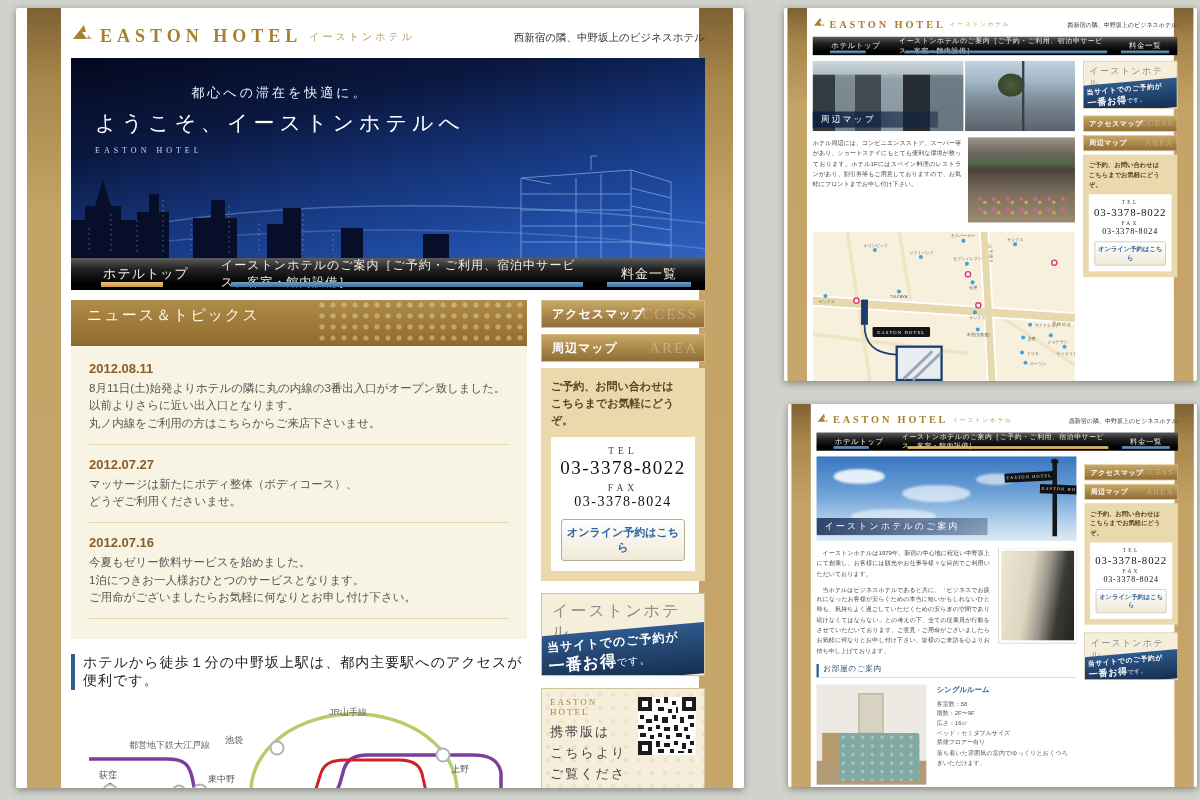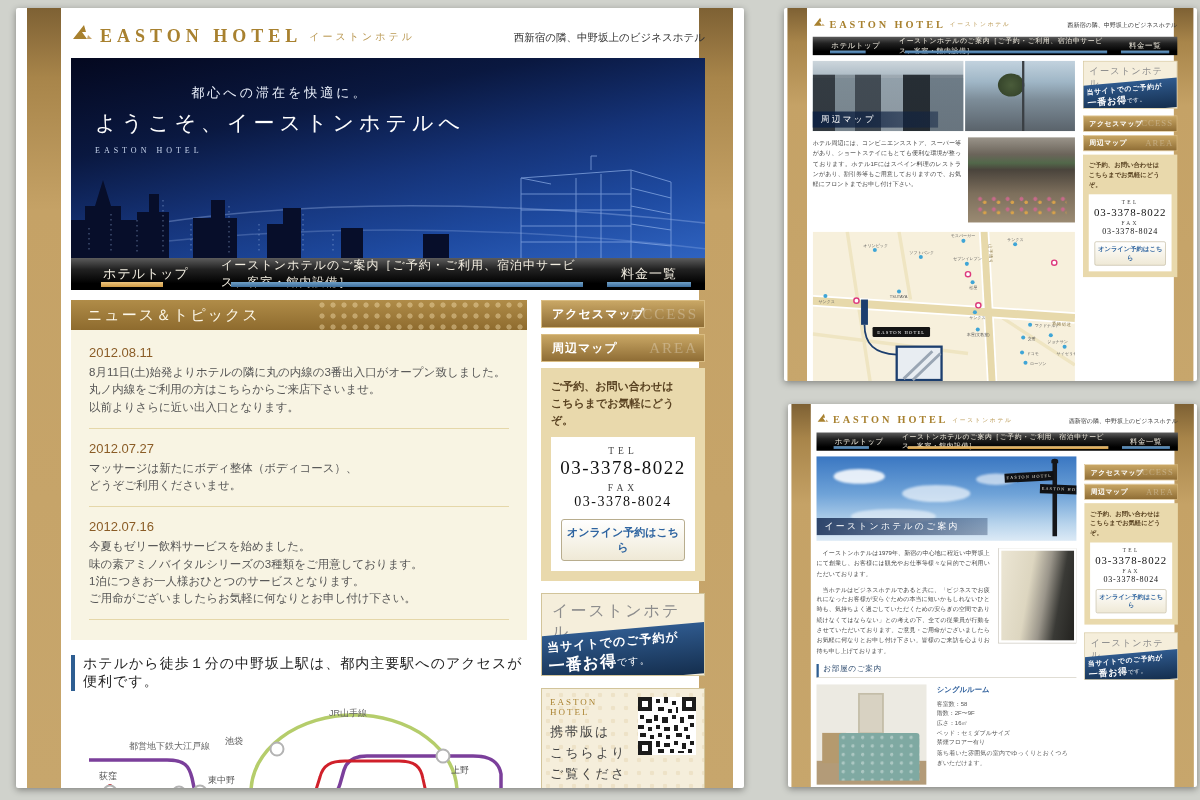--- a/index.html
+++ b/index.html
@@ -46,25 +46,25 @@
   
   .hero-a{position:relative;height:200px;background:linear-gradient(168deg,#04081f 0%,#0a1840 30%,#153378 55%,#1e4aa0 78%,#2f63c0 100%);overflow:hidden;}
   .hero-a svg{position:absolute;left:0;bottom:0;}
   .hero-txt{position:absolute;left:24px;top:26px;color:#fff;font-family:"Liberation Serif","DejaVu Serif",serif;}
   .ht1{font-size:13px;letter-spacing:3px;color:#e9effa;text-align:center;}
   .ht2{font-size:21px;letter-spacing:5px;margin-top:7px;color:#fff;}
   .ht3{font-size:8px;letter-spacing:4px;margin-top:9px;color:#c9d6ee;}
 
   
   .news{background:#f8f4e3;}
-  .news-hd{position:relative;height:30px;background:linear-gradient(#b08c48,#8e6b2e);overflow:hidden;}
+  .news-hd{position:relative;height:46px;background:linear-gradient(#b08c48,#8e6b2e);overflow:hidden;}
   .news-hd .lace{position:absolute;right:0;top:0;bottom:0;width:46%;background-image:radial-gradient(circle at 5px 5px,rgba(255,236,190,.38) 2.2px,transparent 3px);background-size:11px 11px;}
   .news-hd span{position:relative;color:#fdf8ea;font-family:"Liberation Serif","DejaVu Serif",serif;font-size:15px;letter-spacing:2px;line-height:30px;padding-left:16px;}
   .news-bd{padding:15px 18px 8px;}
-  .n-date{font-weight:normal;font-size:13px;color:#8a5c26;margin-bottom:4px;}
+  .n-date{font-weight:bold;font-size:13px;color:#8a5c26;margin-bottom:4px;}
   .n-line{font-size:11.5px;color:#555;line-height:1.5;}
   .n-div{border-top:1px solid #e5d7a9;margin:12px 0;}
 
   .h-access{margin:15px 0 9px;font-family:"Liberation Serif","DejaVu Serif",serif;font-size:14px;color:#222;border-left:4px solid #2e5e92;padding-left:8px;letter-spacing:1px;}
   .railmap{background:#fff;}
   .maptxt{font-size:9px;fill:#555;}
   .ltxt{font-size:9px;fill:#666;}
 
   
   .sbtn{position:relative;height:28px;background:linear-gradient(#c9a765,#8f6d35);border:1px solid #d9bc82;display:flex;align-items:center;color:#fff;font-family:"Liberation Serif","DejaVu Serif",serif;font-weight:bold;font-size:12px;letter-spacing:1px;padding-left:10px;margin-bottom:6px;cursor:pointer;overflow:hidden;box-sizing:border-box;}
@@ -189,34 +189,33 @@
         </div>
 
         <div class="cols">
           <div class="col-main">
             <div class="news">
               <div class="news-hd"><div class="lace"></div><span>ニュース＆トピックス</span></div>
               <div class="news-bd">
                 <div>
                   <div class="n-date">2012.08.11</div>
                   <div class="n-line">8月11日(土)始発よりホテルの隣に丸の内線の3番出入口がオープン致しました。</div>
+                  <div class="n-line">以前よりさらに近い出入口となります。</div>
                   <div class="n-line">丸ノ内線をご利用の方はこちらからご来店下さいませ。</div>
-                  <div class="n-line">以前よりさらに近い出入口となります。</div>
                 </div>
                 <div class="n-div"></div>
                 <div>
                   <div class="n-date">2012.07.27</div>
                   <div class="n-line">マッサージは新たにボディ整体（ボディコース）、</div>
                   <div class="n-line">どうぞご利用くださいませ。</div>
                 </div>
                 <div class="n-div"></div>
                 <div>
                   <div class="n-date">2012.07.16</div>
                   <div class="n-line">今夏もゼリー飲料サービスを始めました。</div>
-                  <div class="n-line">味の素アミノバイタルシリーズの3種類をご用意しております。</div>
                   <div class="n-line">1泊につきお一人様おひとつのサービスとなります。</div>
                   <div class="n-line">ご用命がございましたらお気軽に何なりとお申し付け下さい。</div>
                 </div>
                 <div class="n-div"></div>
               </div>
             </div>
 
             <div class="h-access">ホテルから徒歩１分の中野坂上駅は、都内主要駅へのアクセスが便利です。</div>
 
             <div class="railmap">

